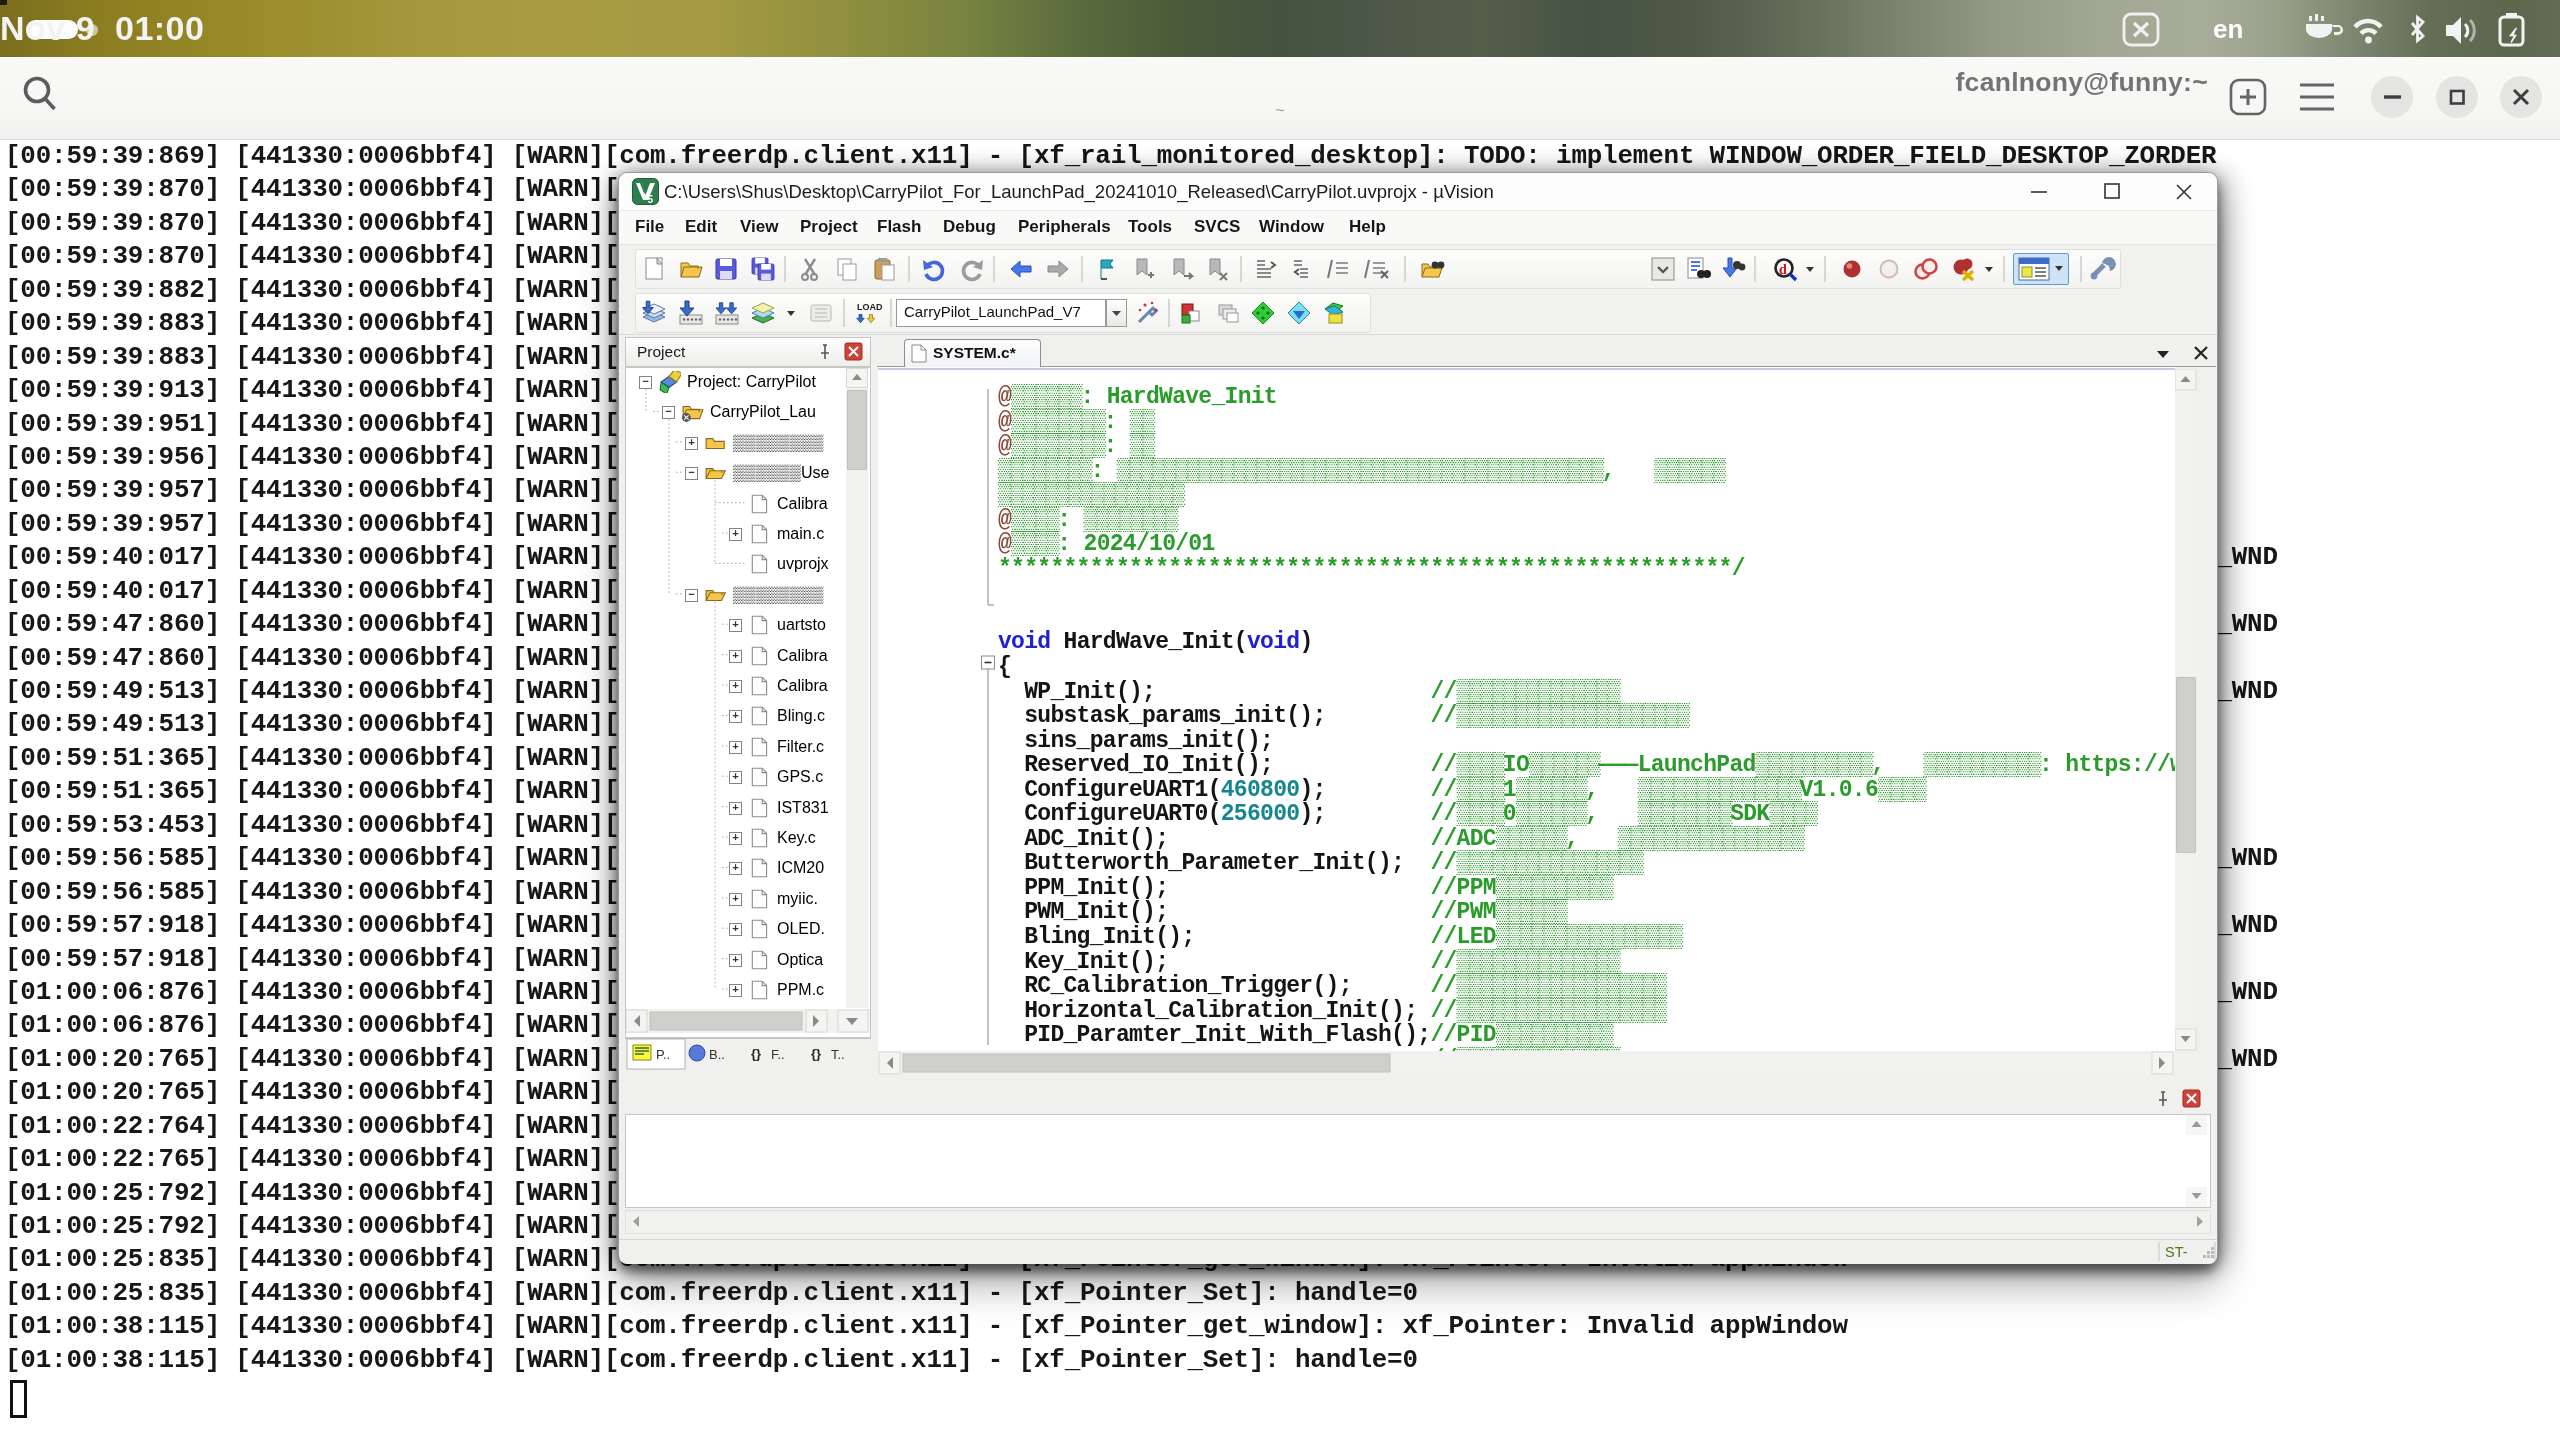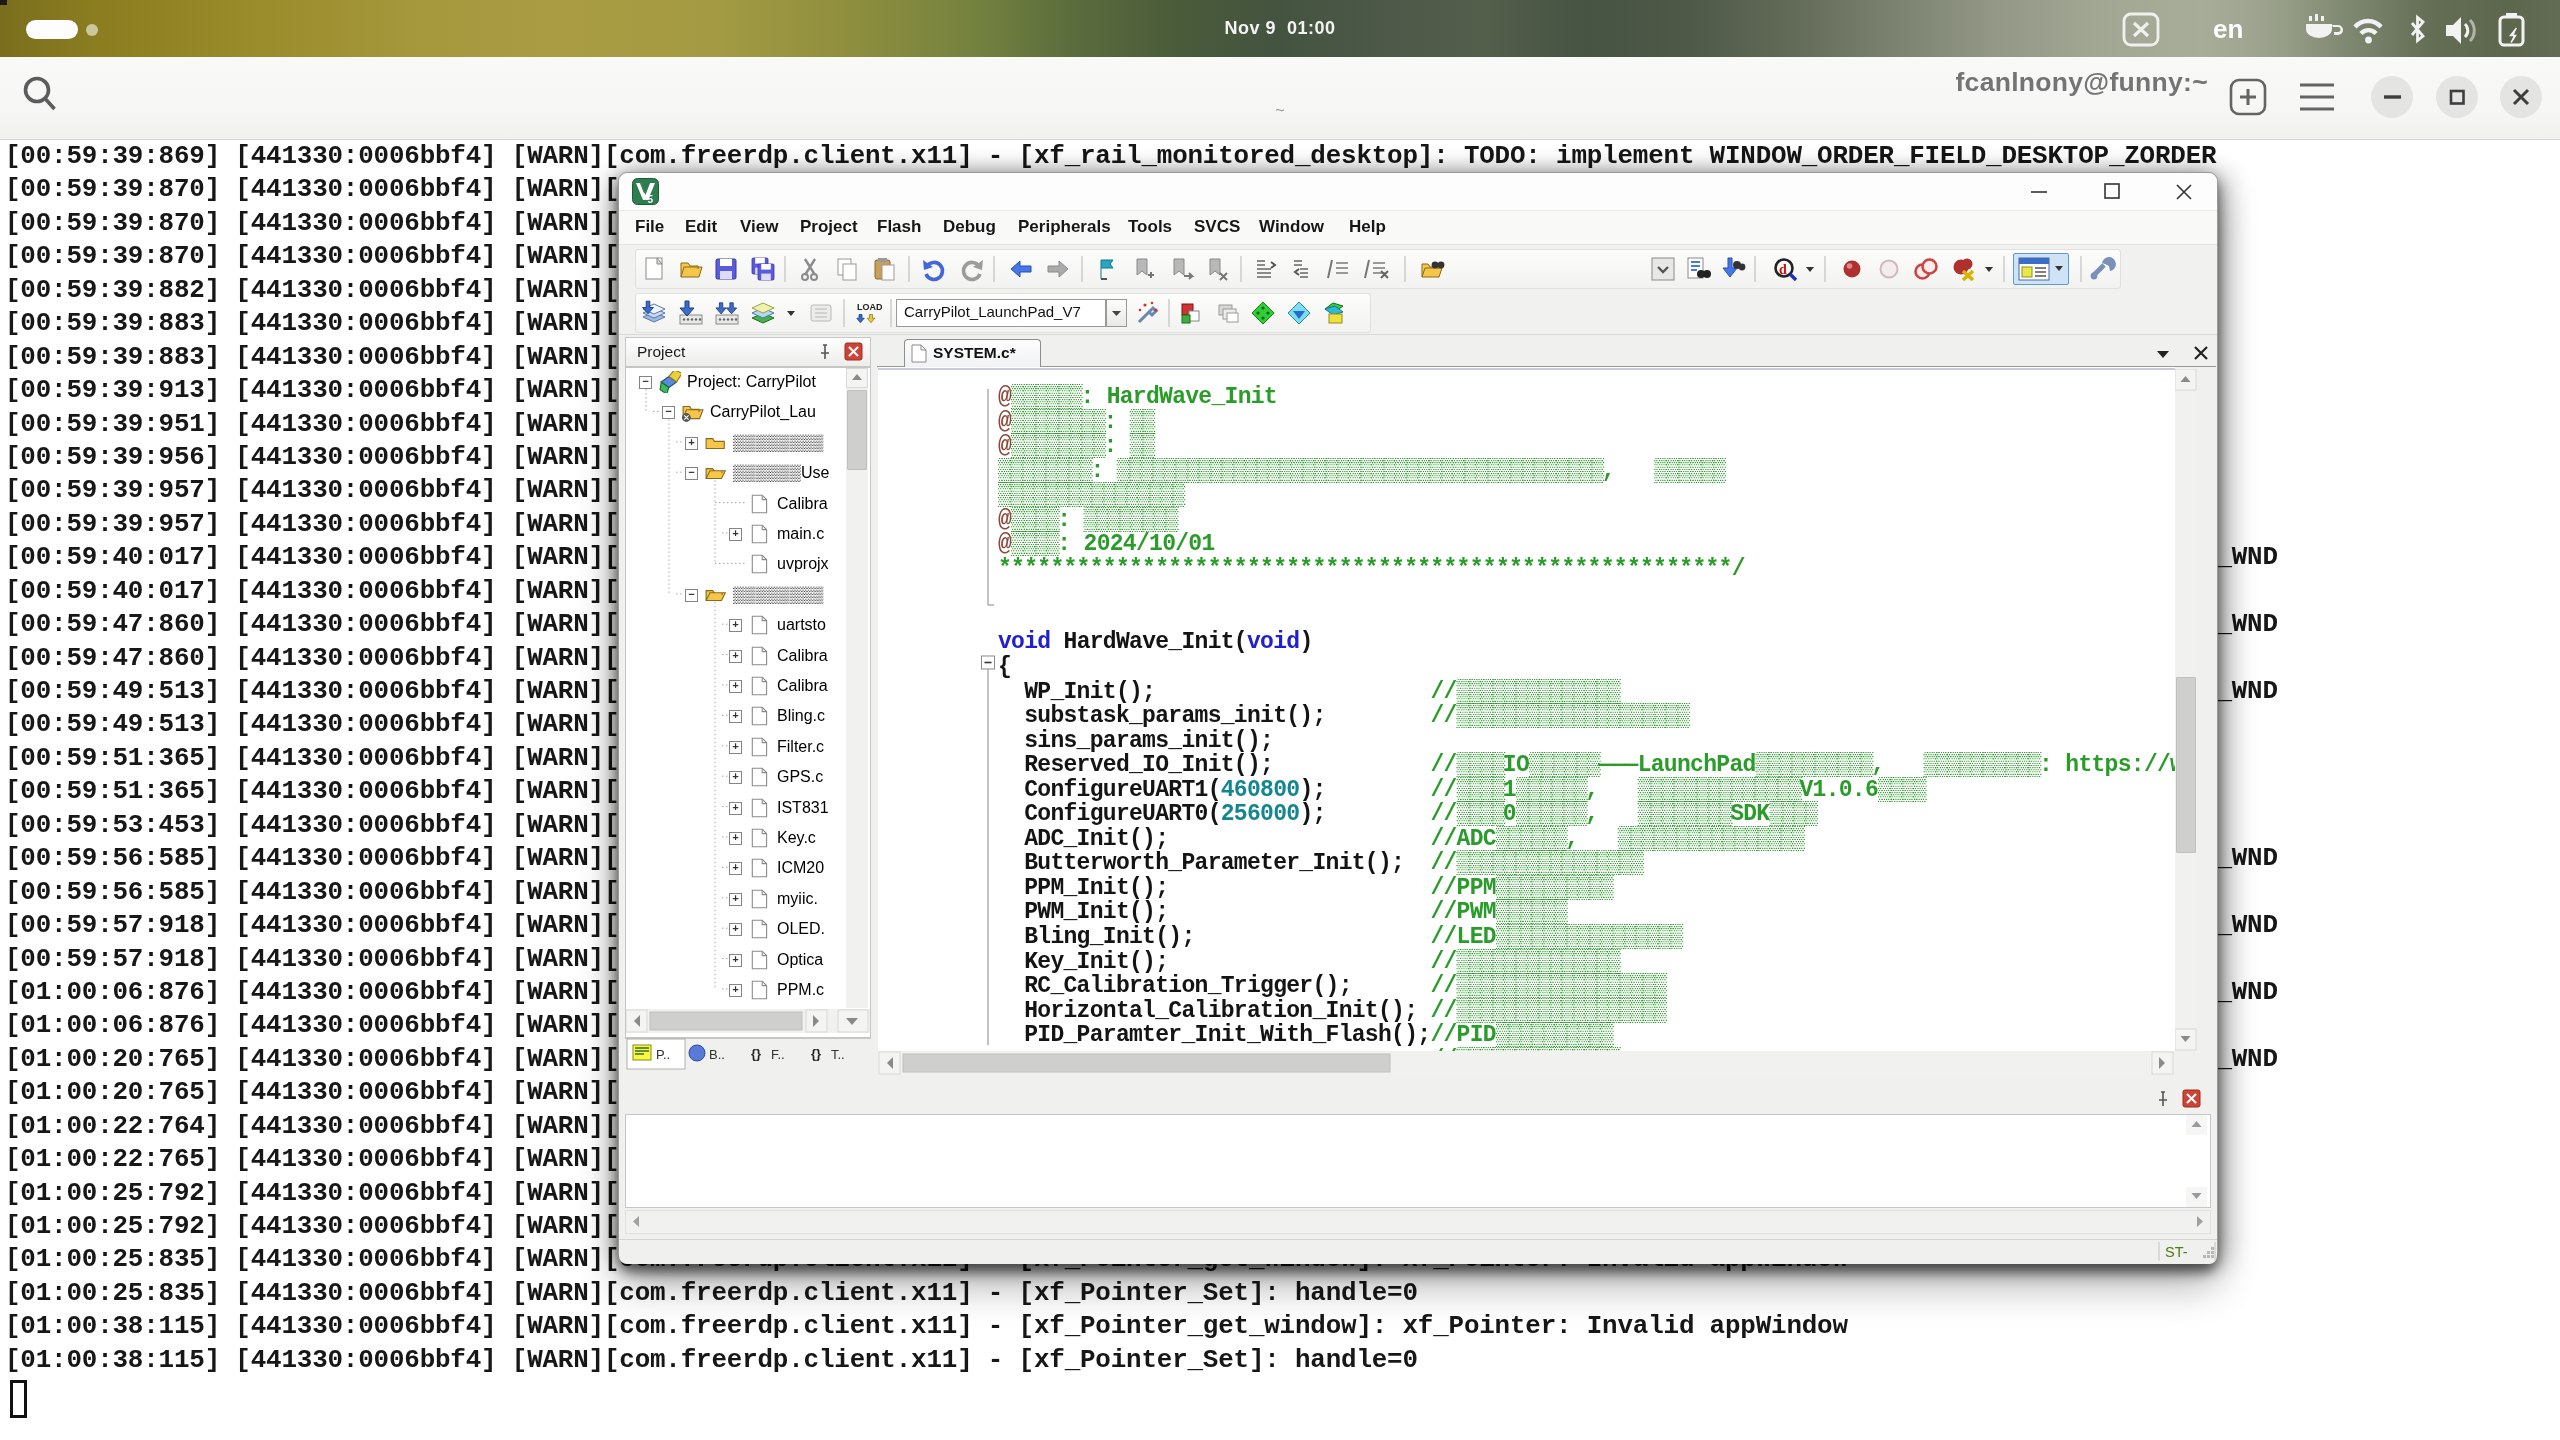--- a/index.html
+++ b/index.html
@@ -1,20 +1,20 @@
 <!DOCTYPE html>
 <html><head><meta charset="utf-8"><style>
 *{margin:0;padding:0;box-sizing:border-box}
 html,body{width:2560px;height:1440px;overflow:hidden;background:#fff;font-family:"Liberation Sans",sans-serif}
 .abs{position:absolute}
 #topbar{position:absolute;left:0;top:0;width:2560px;height:57px;
  background:linear-gradient(90deg,#7a6e1e 0%,#8c7e20 4%,#9a8c2a 10%,#a4973c 16%,#a99c42 22%,#a39a43 28%,#8f8f3e 33%,#75823f 38%,#5a6c3d 42%,#4a5b3a 46%,#445340 50%,#4d5848 54%,#535e4b 58%,#475343 62%,#4e5947 66%,#626b58 70%,#7b8270 74%,#939986 78%,#a2a794 82%,#a8ad9a 86%,#99a08a 89%,#7c856e 92%,#646e55 95%,#5d674e 98%,#626c55 100%)}
 #topbar .pill{position:absolute;left:26px;top:20px;width:52px;height:19px;border-radius:10px;background:#fdfdfd}
 #topbar .dot{position:absolute;left:86px;top:24px;width:12px;height:12px;border-radius:6px;background:#cbc8a0}
-#clock{position:absolute;top:0;left:0;width:2560px;height:57px;text-align:center;line-height:57px;color:#f3f3f3;font-size:18px;font-weight:bold;letter-spacing:.5px}
+#clock{position:absolute;top:0;left:0;width:2560px;height:57px;text-align:left;line-height:57px;color:#f3f3f3;font-size:34px;font-weight:bold;letter-spacing:.5px}
 #termhead{position:absolute;left:0;top:57px;width:2560px;height:83px;background:linear-gradient(180deg,#f9f9f8,#f6f6f5 70%,#f0f0ef);border-bottom:1px solid #d5d5d3}
 #ttitle{position:absolute;left:0;top:67px;width:2208px;text-align:right;color:#747474;font-size:26.5px;font-weight:bold;letter-spacing:.3px}
 #tsub{position:absolute;left:0;top:102px;width:2560px;text-align:center;color:#9b9b9b;font-size:16px}
 #log{position:absolute;left:5px;top:140px;font-family:"Liberation Mono",monospace;font-weight:bold;font-size:25.9px;letter-spacing:-0.18px;line-height:33.43px;color:#171717;white-space:pre}
 #cursor{position:absolute;left:10px;top:1380px;width:17px;height:38px;border:3px solid #111}
 #keil{position:absolute;left:618px;top:172px;width:1600px;height:1092px;background:#f0f0ee;border:1px solid #9a9a98;border-radius:9px 9px 13px 13px;
  box-shadow:0 8px 12px rgba(0,0,0,.5),0 20px 40px rgba(0,0,0,.33),9px 0 24px rgba(0,0,0,.24),-7px 0 20px rgba(0,0,0,.2)}
 #ktitle{position:absolute;left:0;top:0;width:1598px;height:38px;background:#fdfdfd;border-radius:9px 9px 0 0;border-bottom:1px solid #ebebe9}
 #ktitle .txt{position:absolute;left:45px;top:8px;font-size:18.5px;color:#1c1c1c;white-space:pre}
 #kmenu{position:absolute;left:0;top:38px;width:1598px;height:33px;background:#f9f9f8}
@@ -135,20 +135,21 @@
 [01:00:38:115] [441330:0006bbf4] [WARN][com.freerdp.client.x11] - [xf_Pointer_Set]: handle=0</div>
 <div id="cursor"></div>
 <div id="keil">
 <div id="ktitle">
 <svg class="abs" style="left:13px;top:5px" width="27" height="27" viewBox="0 0 27 27">
 <rect x="0.5" y="0.5" width="26" height="26" rx="5" fill="#2e7d4f" stroke="#1d5c38"></rect>
 <path d="M4 5 h5 l4.5 12 L18 5 h5 l-7 17 h-5 z" fill="#fff"></path>
 <path d="M8.5 5 l4 10 M14 12 l3 -7" stroke="#2e7d4f" stroke-width="1.2"></path>
 <text x="15.5" y="24.5" font-size="10" font-weight="bold" fill="#fff" font-family="Liberation Sans">5</text>
       </svg>
+<div class="txt">C:\Users\Shus\Desktop\CarryPilot_For_LaunchPad_20241010_Released\CarryPilot.uvprojx - µVision</div>
 <svg class="abs" style="left:1400px;top:0" width="198" height="38" viewBox="0 0 198 38">
 <g stroke="#333" stroke-width="1.6" fill="none">
           <path d="M12 19 h16"></path>
           <rect x="86" y="11" width="14" height="14"></rect>
 <path d="M158 12 l14 14 M172 12 l-14 14"></path>
         </g>
       </svg>
 </div>
 <div id="kmenu">
       <span style="left:16px">File</span>

